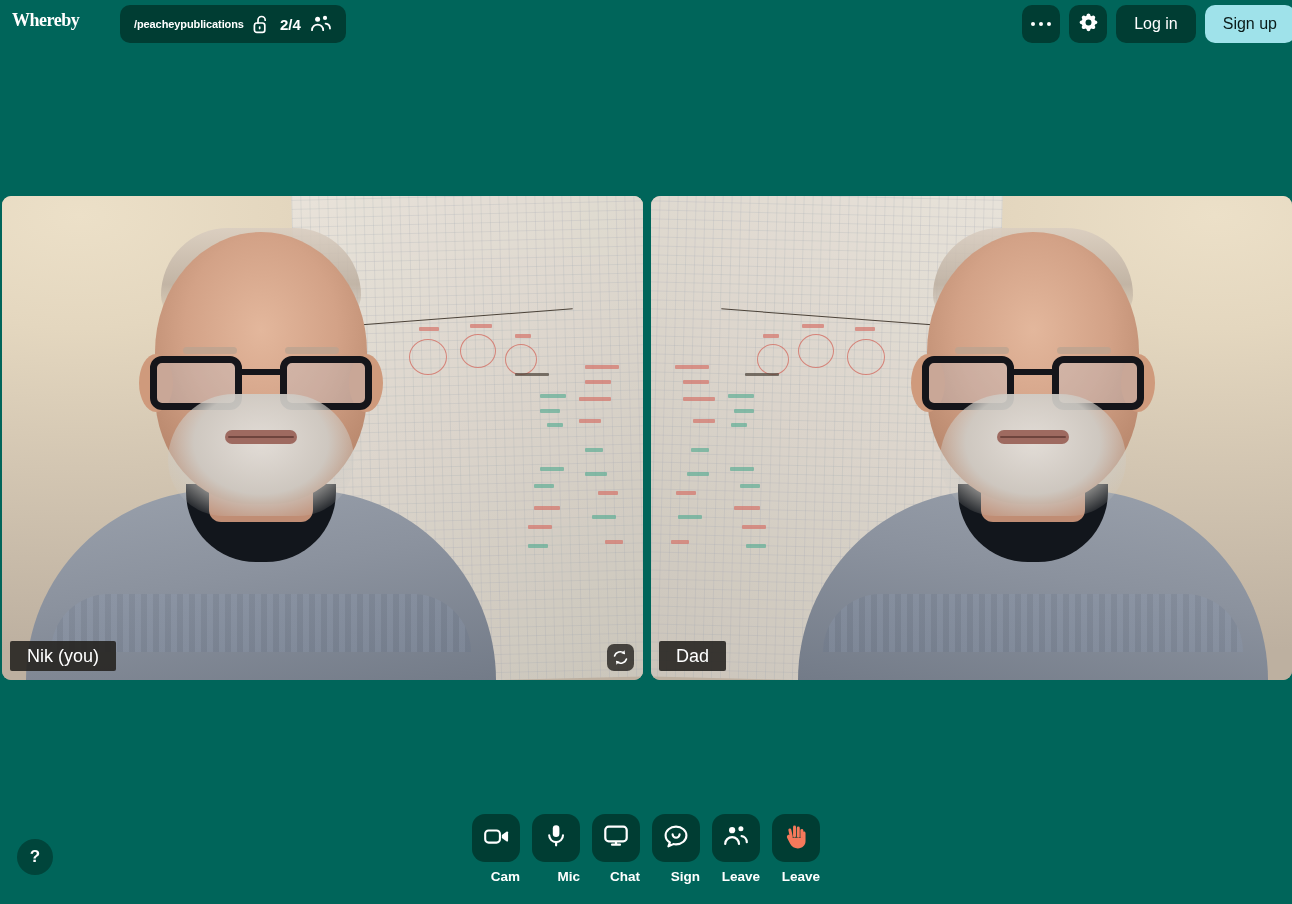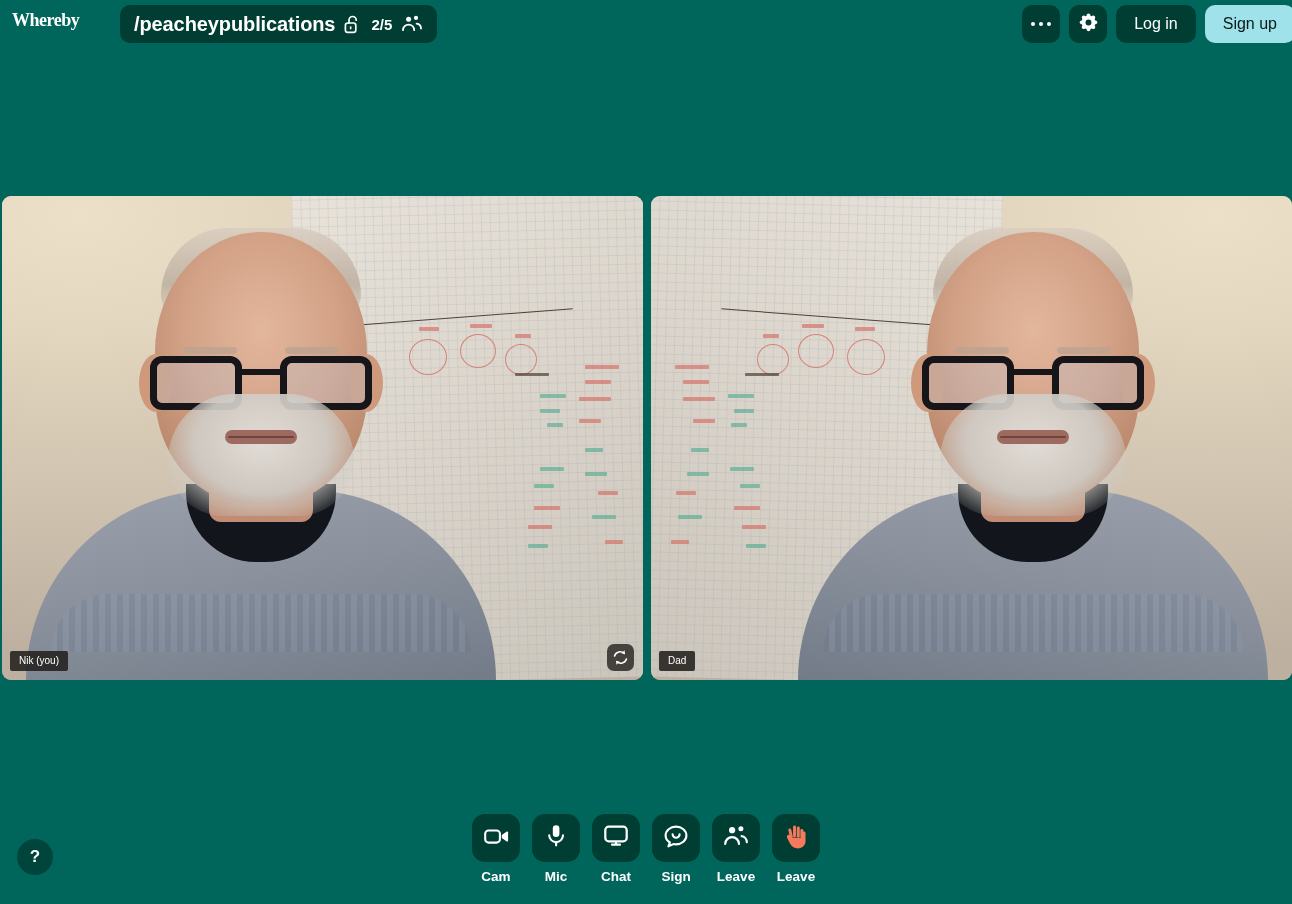--- a/index.html
+++ b/index.html
@@ -42,21 +42,21 @@
     height: 38px;
     background: #003d33;
     border-radius: 10px;
     display: flex;
     align-items: center;
     gap: 9px;
     padding: 0 14px;
   }
   .room-name {
     color: #ffffff;
-    font-size: 20px;
+    font-size: 11px;
     font-weight: 700;
     letter-spacing: -0.1px;
   }
   .room-count {
     color: #ffffff;
     font-size: 15px;
     font-weight: 700;
   }
   .hicon { display: flex; align-items: center; }
 
@@ -347,22 +347,22 @@
     border-radius: 120px 120px 0 0;
     opacity: 0.55;
   }
 
   
   .name-tag {
     position: absolute;
     left: 8px; bottom: 9px;
     background: rgba(35,33,30,0.88);
     color: #ffffff;
-    font-size: 10px;
-    padding: 4px 9px;
+    font-size: 18px;
+    padding: 4px 17px;
     border-radius: 2px;
     line-height: 1.25;
     z-index: 10;
   }
   .flip-btn {
     position: absolute;
     right: 9px; bottom: 9px;
     width: 27px; height: 27px;
     background: rgba(35,33,30,0.80);
     border-radius: 7px;
@@ -386,21 +386,21 @@
   }
   .controls {
     display: flex;
     gap: 12px;
     padding-top: 20px;
   }
   .ctl {
     width: 48px;
     display: flex;
     flex-direction: column;
-    align-items: center;
+    align-items: flex-end;
     gap: 7px;
     cursor: pointer;
   }
   .ctl-icon {
     width: 48px; height: 48px;
     background: #003d33;
     border-radius: 13px;
     display: flex;
     align-items: center;
     justify-content: center;
@@ -440,21 +440,21 @@
 
     <div class="room-pill">
       <span class="room-name">/peacheypublications</span>
       <span class="hicon">
         <svg width="18" height="20" viewBox="0 0 18 20" fill="none">
           <path d="M5 9V6.2C5 4.1 6.6 2.5 8.6 2.5c2 0 3.6 1.6 3.6 3.7" stroke="#fff" stroke-width="1.7" stroke-linecap="round"></path>
           <rect x="1.4" y="9" width="10.4" height="9.3" rx="2.4" stroke="#fff" stroke-width="1.7"></rect>
           <rect x="5.8" y="12.2" width="1.7" height="3.2" rx="0.8" fill="#fff"></rect>
         </svg>
       </span>
-      <span class="room-count">2/5</span>
+      <span class="room-count">2/4</span>
       <span class="hicon">
         <svg width="22" height="20" viewBox="0 0 22 20" fill="none">
           <circle cx="7.6" cy="5.2" r="2.5" fill="#fff"></circle>
           <circle cx="15" cy="3.9" r="2.1" fill="#fff"></circle>
           <path d="M2 16.2c0-3.1 2.5-5.6 5.6-5.6s5.6 2.5 5.6 5.6" stroke="#fff" stroke-width="1.8" stroke-linecap="round"></path>
           <path d="M15.6 9.6c2.5.3 4.4 2.4 4.4 5" stroke="#fff" stroke-width="1.8" stroke-linecap="round"></path>
         </svg>
       </span>
     </div>
 

